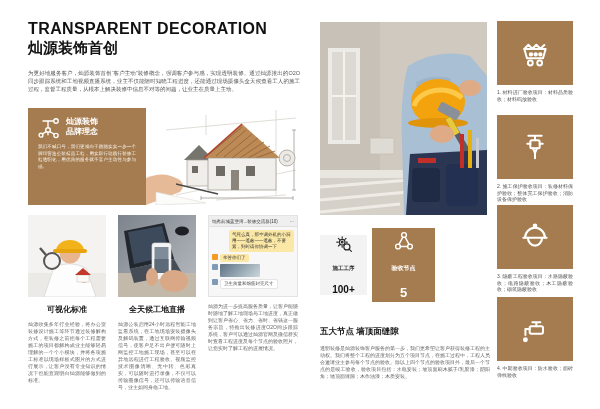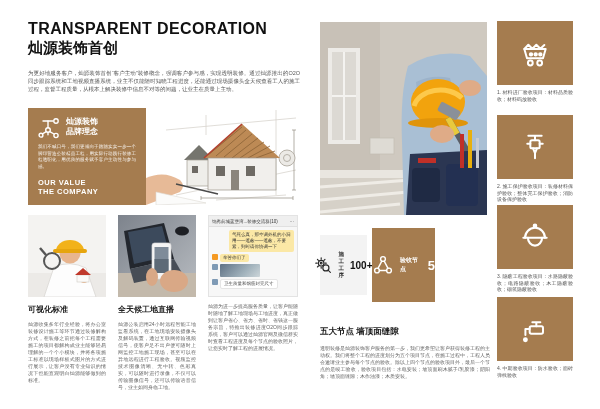--- a/index.html
+++ b/index.html
@@ -2,47 +2,47 @@
 <html><head>
 <meta charset="utf-8">
 <style>
   html,body{margin:0;padding:0;background:#ffffff;}
   .page{position:relative;width:600px;height:409px;background:#fff;overflow:hidden;
         font-family:"Liberation Sans",sans-serif;color:#333;}
   
   .title-en{position:absolute;left:28px;top:20px;font-size:16px;font-weight:bold;color:#111;letter-spacing:.4px;}
   .title-zh{position:absolute;left:28px;top:39px;font-size:15px;font-weight:bold;color:#111;}
   .intro{position:absolute;left:28px;top:63px;width:272px;font-size:5.5px;line-height:8px;color:#555;text-align:justify;}
-  .brand-card{position:absolute;left:28px;top:108px;width:118px;height:97px;background:#a57c4f;color:#fff;box-sizing:border-box;padding:9px 10px;}
+  .brand-card{position:absolute;left:28px;top:108px;width:118px;height:97px;background:#a57c4f;color:#fff;box-sizing:border-box;padding:9px 10px;font-family:Liberation Serif, serif;}
   .brand-head{display:flex;align-items:flex-start;gap:6px;}
   .brand-titles{font-size:8px;font-weight:bold;line-height:10px;}
   .brand-body{margin-top:5px;font-size:4.5px;line-height:6.5px;color:rgba(255,255,255,.92);text-align:justify;}
   .brand-footer{position:absolute;left:10px;bottom:9px;font-size:7.5px;font-weight:bold;letter-spacing:.5px;line-height:9px;color:#fff;}
   .sketch-photo{position:absolute;left:146px;top:100px;width:154px;height:105px;background:#fff;overflow:hidden;}
   
   .feature{position:absolute;top:215px;}
   .f1{left:28px;width:78px;} .f2{left:118px;width:78px;} .f3{left:208px;width:90px;}
   .feature-photo{width:100%;height:82px;overflow:hidden;background:#eee;}
-  .feature-title{margin-top:7px;font-size:8px;font-weight:bold;color:#222;}
+  .feature-title{margin-top:7px;text-align:center;font-size:8px;font-weight:bold;color:#222;}
   .feature-body{margin-top:6px;font-size:5px;line-height:7px;color:#666;text-align:justify;}
   
   .chat-card{width:90px;height:82px;background:#f7f7f7;border:1px solid #e3e3e3;box-sizing:border-box;font-size:4.5px;}
   .chat-header{height:10px;background:#efefef;border-bottom:1px solid #e0e0e0;display:flex;justify-content:space-between;align-items:center;padding:0 3px;color:#333;}
   .chat-body{padding:3px;display:flex;flex-direction:column;gap:2px;}
   .bubble{background:#fbe8a6;border-radius:2px;padding:2px 3px;line-height:6px;color:#333;align-self:flex-end;width:72%;}
   .chat-row{display:flex;gap:2px;align-items:flex-start;}
   .avatar{width:6px;height:6px;border-radius:1px;flex:0 0 auto;}
   .av-orange{background:#f59a23;} .av-blue{background:#7e9ab5;}
   .bubble-sm{background:#fbe8a6;border-radius:2px;padding:1px 3px;line-height:6px;}
   .chat-photo{width:40px;height:13px;border-radius:1px;background:linear-gradient(135deg,#5f7184,#9fb0ba 60%,#cdd6da);}
   .bubble-white{background:#fff;border:1px solid #e5e5e5;border-radius:2px;padding:1px 3px;line-height:6px;color:#444;}
   
   .worker-photo{position:absolute;left:320px;top:22px;width:167px;height:193px;overflow:hidden;background:#cfc9c0;}
   .stats{position:absolute;left:320px;top:228px;width:167px;height:74px;}
-  .stat-box{position:absolute;background:#f3f3f3;display:flex;align-items:center;justify-content:center;gap:6px;}
+  .stat-box{position:absolute;background:#f3f3f3;display:flex;flex-direction:column;align-items:center;justify-content:center;gap:12px;}
   .stat-a{left:0;top:7px;width:47px;height:60px;}
   .stat-b{left:52px;top:0;width:63px;height:74px;background:#a57c4f;color:#fff;}
   .stat-c{left:120px;top:7px;width:47px;height:60px;}
   .stat-label{font-size:5.5px;font-weight:bold;color:#333;}
   .stat-b .stat-label{color:#fff;font-size:6px;}
   .stat-value{font-size:10px;font-weight:bold;color:#111;}
   .stat-b .stat-value{color:#fff;font-size:13px;}
   .five-nodes{position:absolute;left:320px;top:326px;width:170px;}
   .fn-title{font-size:8.5px;font-weight:bold;color:#1a1a1a;}
   .fn-body{margin-top:7px;font-size:5px;line-height:7px;color:#666;text-align:justify;}
@@ -74,24 +74,20 @@
           <circle cx="3" cy="18.2" r="1.9"></circle>
             <circle cx="18" cy="18.5" r="2.1"></circle>
         </svg>
       </span>
       <div class="brand-titles">
         <div>灿源装饰</div>
         <div>品牌理念</div>
       </div>
     </div>
     <div class="brand-body">我们不喊口号，我们更倾向于踏踏实实一步一个脚印营造公装精品工程，用实际行动践行装修工程透明化，用优质的服务赋予客户主动性与参与感。</div>
-    <div class="brand-footer">
-      <div>OUR VALUE</div>
-      <div>THE COMPANY</div>
-    </div>
   </div>
 
   <div class="sketch-photo">
     <svg width="154" height="105" viewBox="0 0 154 105">
       <rect width="154" height="105" fill="#ffffff"></rect>
       <g stroke="#d8d4ce" stroke-width="0.8" fill="none">
         <path d="M20 30 L150 18 M30 95 L150 70 M70 100 L140 95"></path>
         <path d="M130 10 v85 M60 15 v20"></path>
       </g>
       <g stroke="#938d83" stroke-width="0.7" fill="none">

